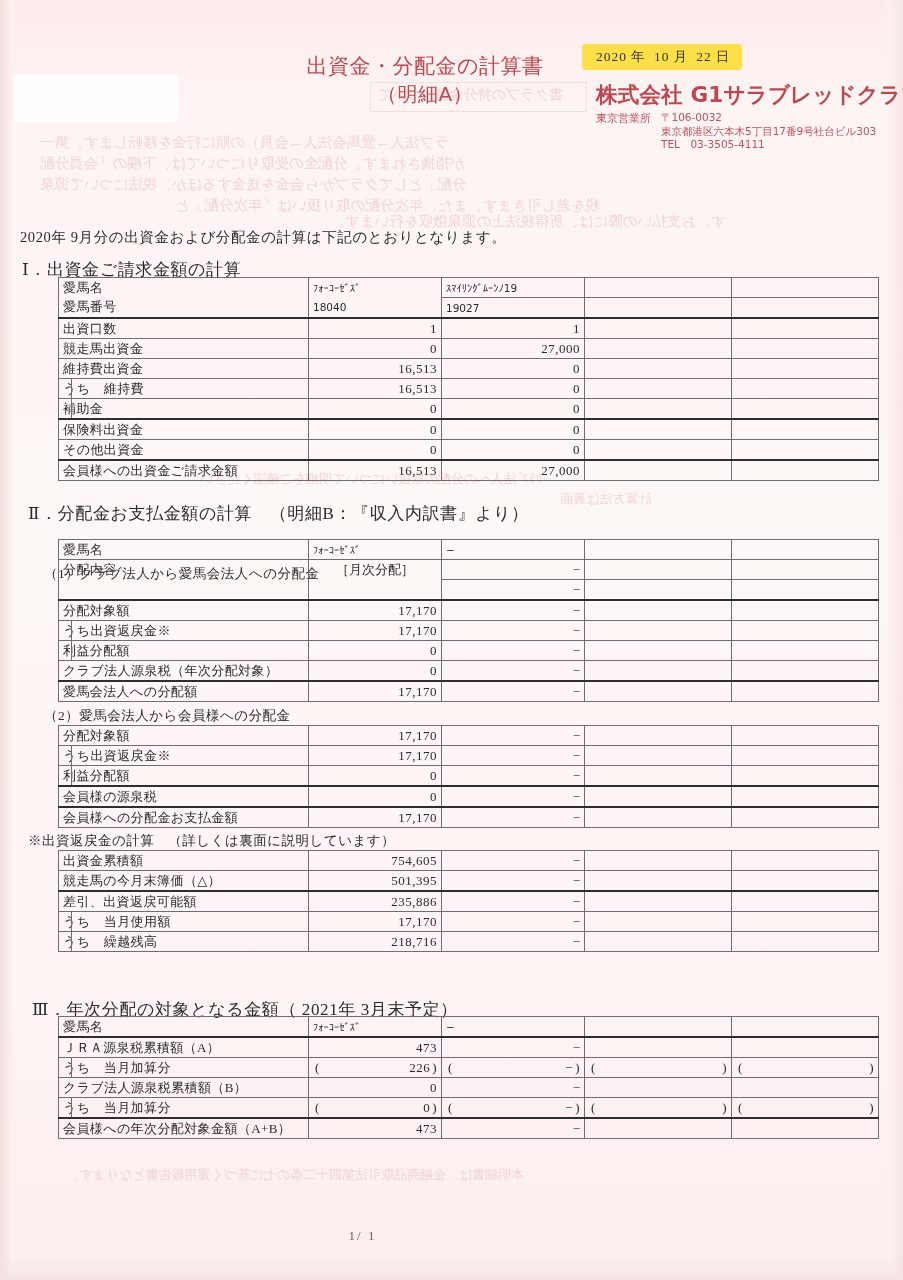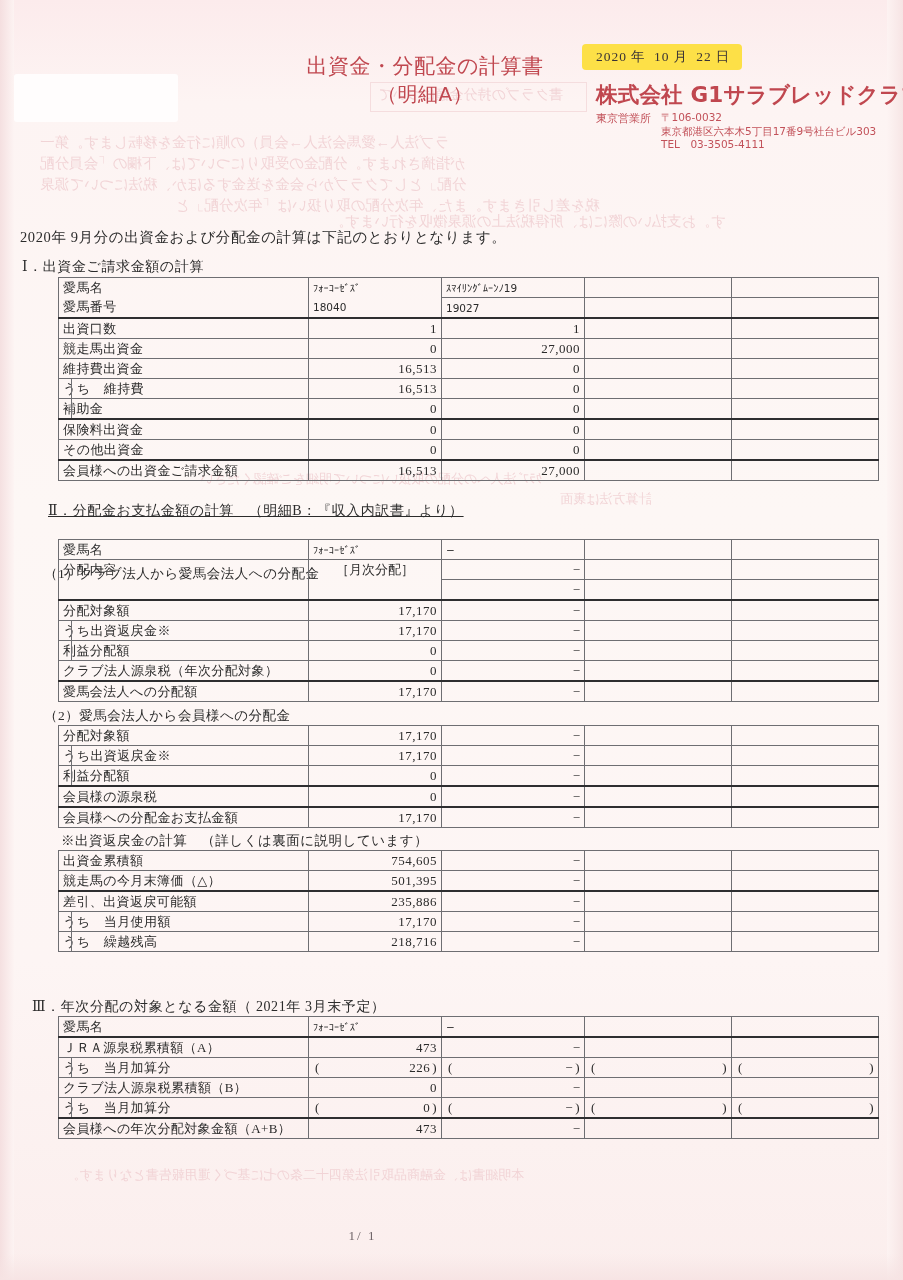--- a/index.html
+++ b/index.html
@@ -87,21 +87,21 @@
   .company .office{font-size:11px;padding-top:1px;}
 
   
   .intro{
     position:absolute;left:20px;top:228px;
     font-size:14.5px;letter-spacing:.6px;white-space:nowrap;
   }
 
   
   .sec-h{
-    position:absolute;font-size:14px;letter-spacing:.6px;white-space:nowrap;
+    position:absolute;font-size:17px;letter-spacing:.6px;white-space:nowrap;
   }
   .sub-h{
     position:absolute;font-size:13.5px;letter-spacing:.5px;white-space:nowrap;
   }
 
   
   table.t{
     position:absolute;
     border-collapse:collapse;
     font-size:13px;
@@ -272,21 +272,21 @@
       <tr>
         <td class="lbl thick-t">会員様への出資金ご請求金額</td>
         <td class="num thick-t">16,513</td>
         <td class="num thick-t">27,000</td>
         <td class="num thick-t"></td>
         <td class="num thick-t"></td>
       </tr>
     </tbody>
 </table>
 
-<div class="sec-h" style="left:48px;top:502px;text-decoration:underline;">Ⅱ．分配金お支払金額の計算　（明細B：『収入内訳書』より）</div>
+<div class="sec-h" style="left:28px;top:502px;">Ⅱ．分配金お支払金額の計算　（明細B：『収入内訳書』より）</div>
 
 <div class="sub-h" style="left:44px;top:533px;margin-top:32px;">（1）クラブ法人から愛馬会法人への分配金</div>
 <table class="t" style="left:58px;top:539px;width:820px;">
   <colgroup>
     <col style="width:250px">
       <col style="width:133px">
       <col style="width:143px">
     <col style="width:147px">
       <col style="width:147px">
   </colgroup>
@@ -391,21 +391,21 @@
       <tr>
         <td class="lbl thick-t">会員様への分配金お支払金額</td>
         <td class="num thick-t">17,170</td>
         <td class="dash thick-t">−</td>
         <td class="num thick-t"></td>
         <td class="num thick-t"></td>
       </tr>
     </tbody>
 </table>
 
-<div class="sub-h" style="left:61px;top:832px;">※出資返戻金の計算　（詳しくは裏面に説明しています）</div>
+<div class="sub-h" style="left:28px;top:832px;">※出資返戻金の計算　（詳しくは裏面に説明しています）</div>
 <table class="t" style="left:58px;top:850px;width:820px;">
   <colgroup>
     <col style="width:250px">
       <col style="width:133px">
       <col style="width:143px">
     <col style="width:147px">
       <col style="width:147px">
   </colgroup>
   <tbody id="s2c-body">
       <tr>

